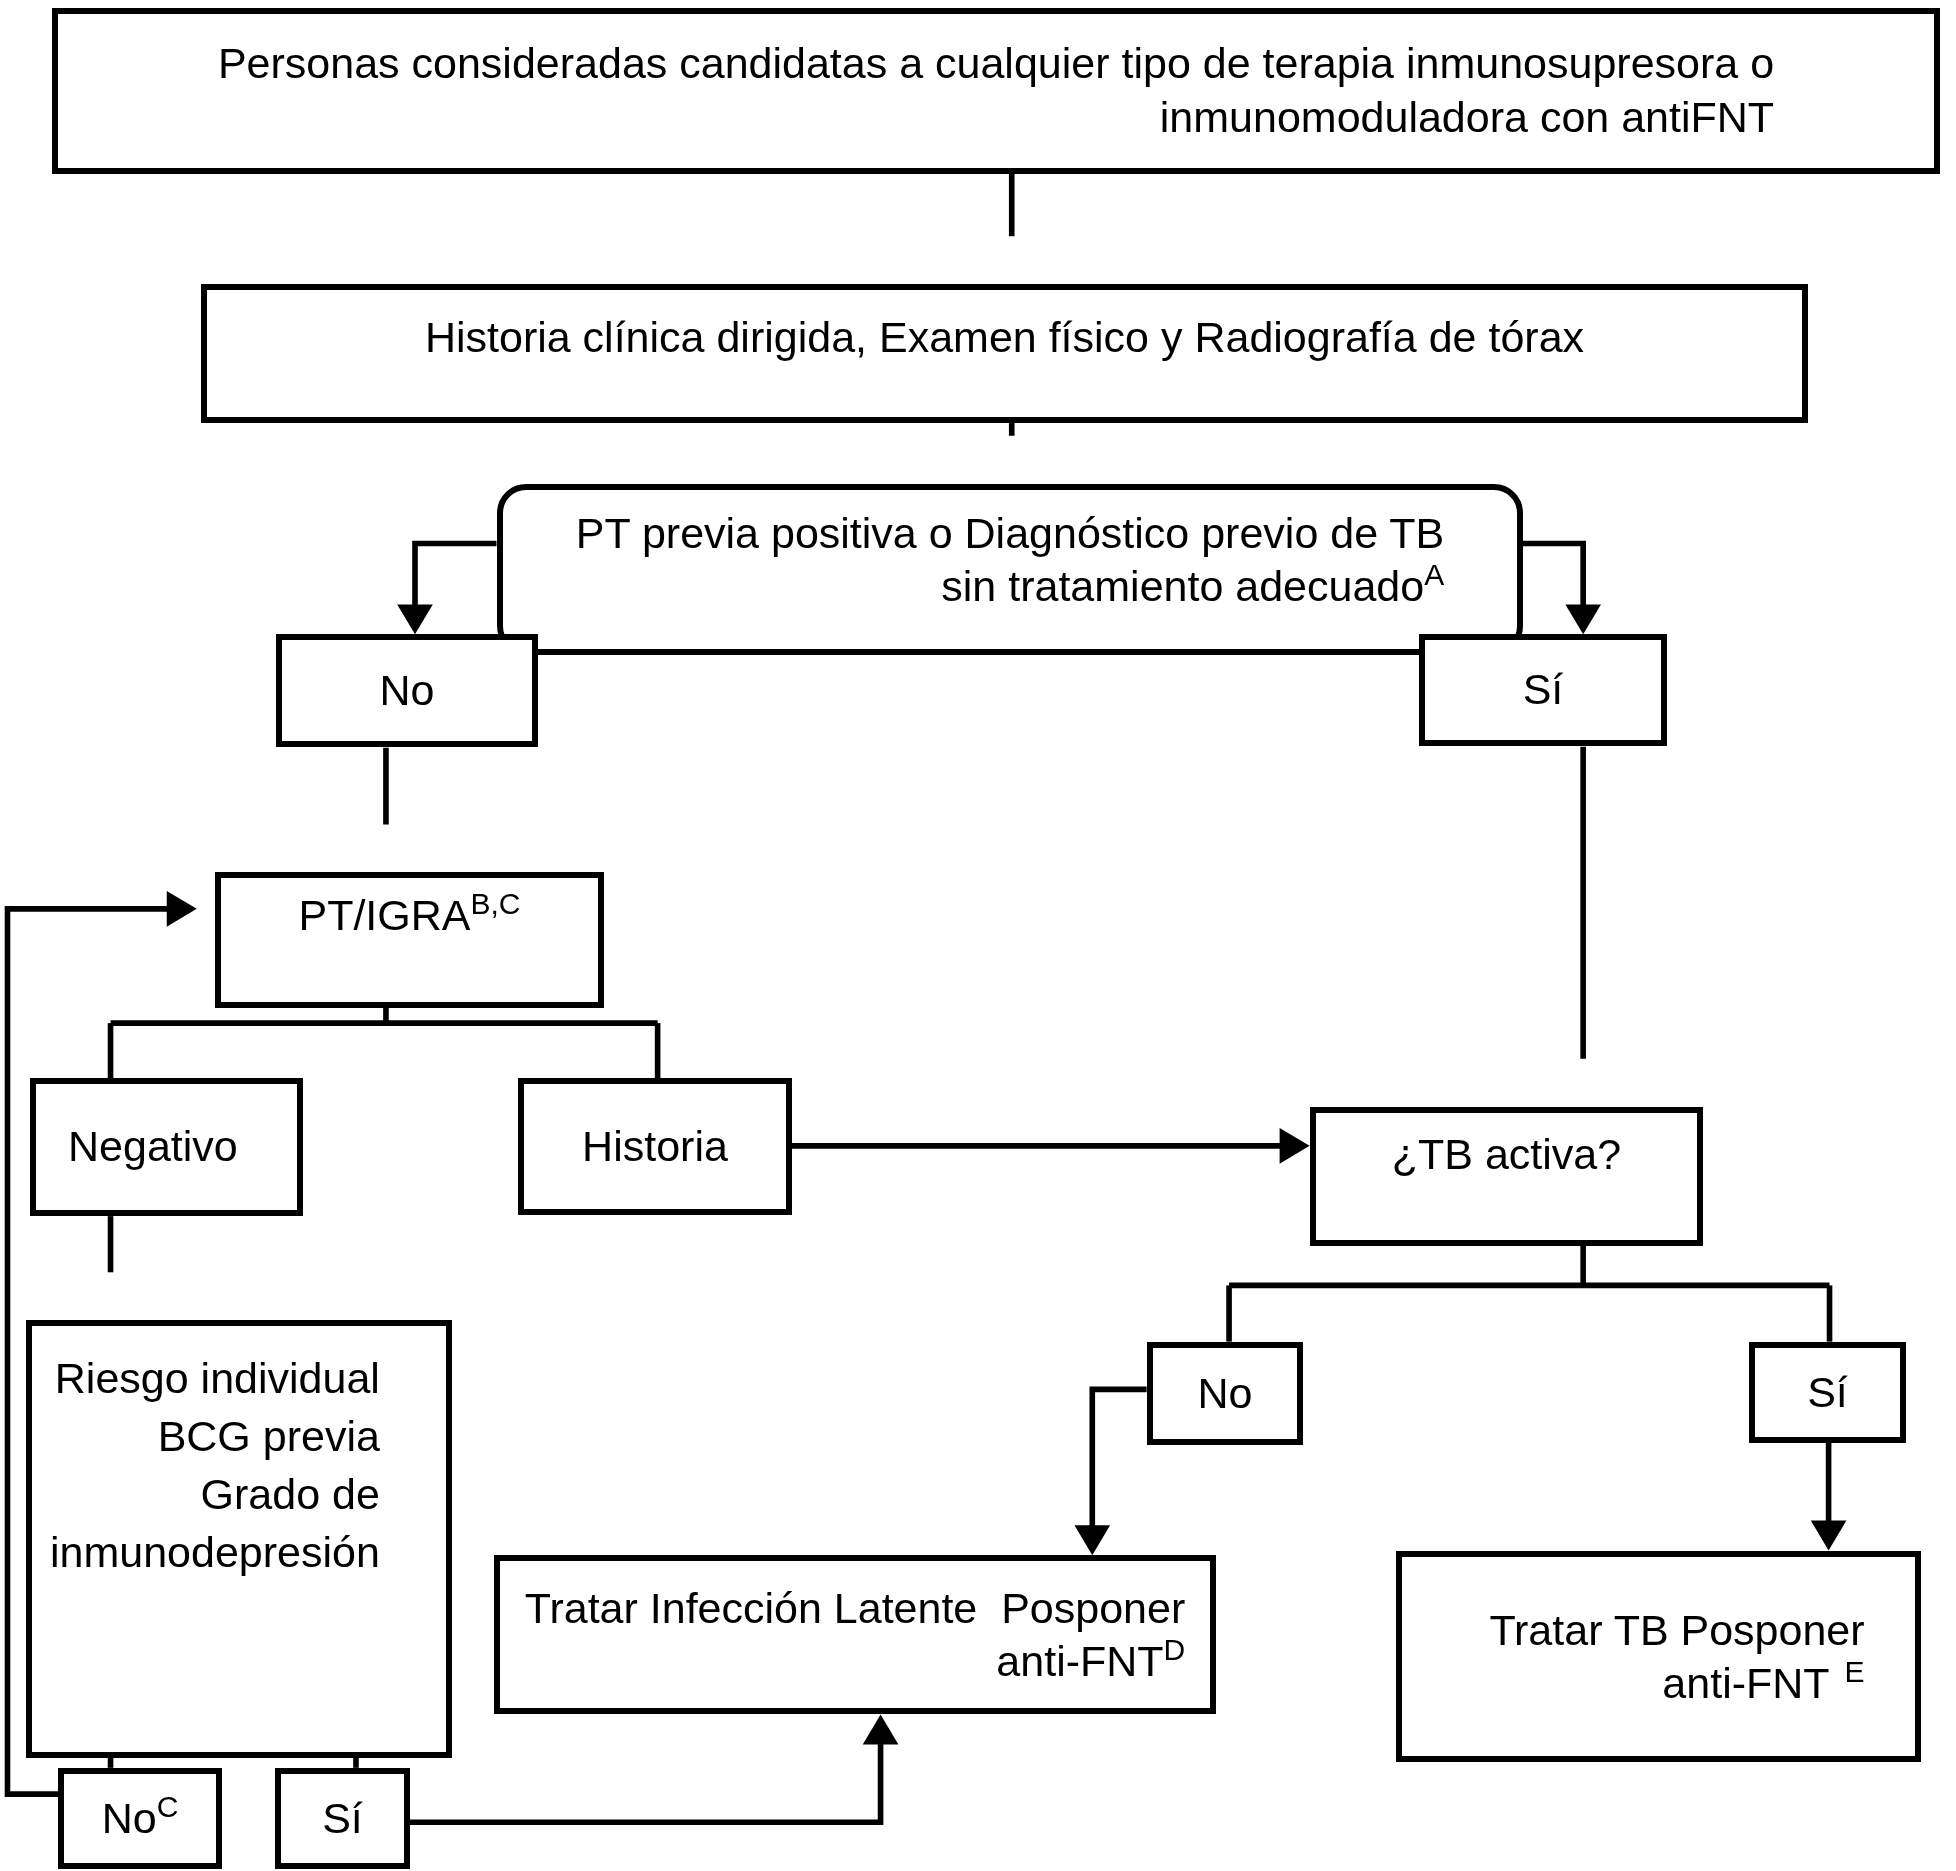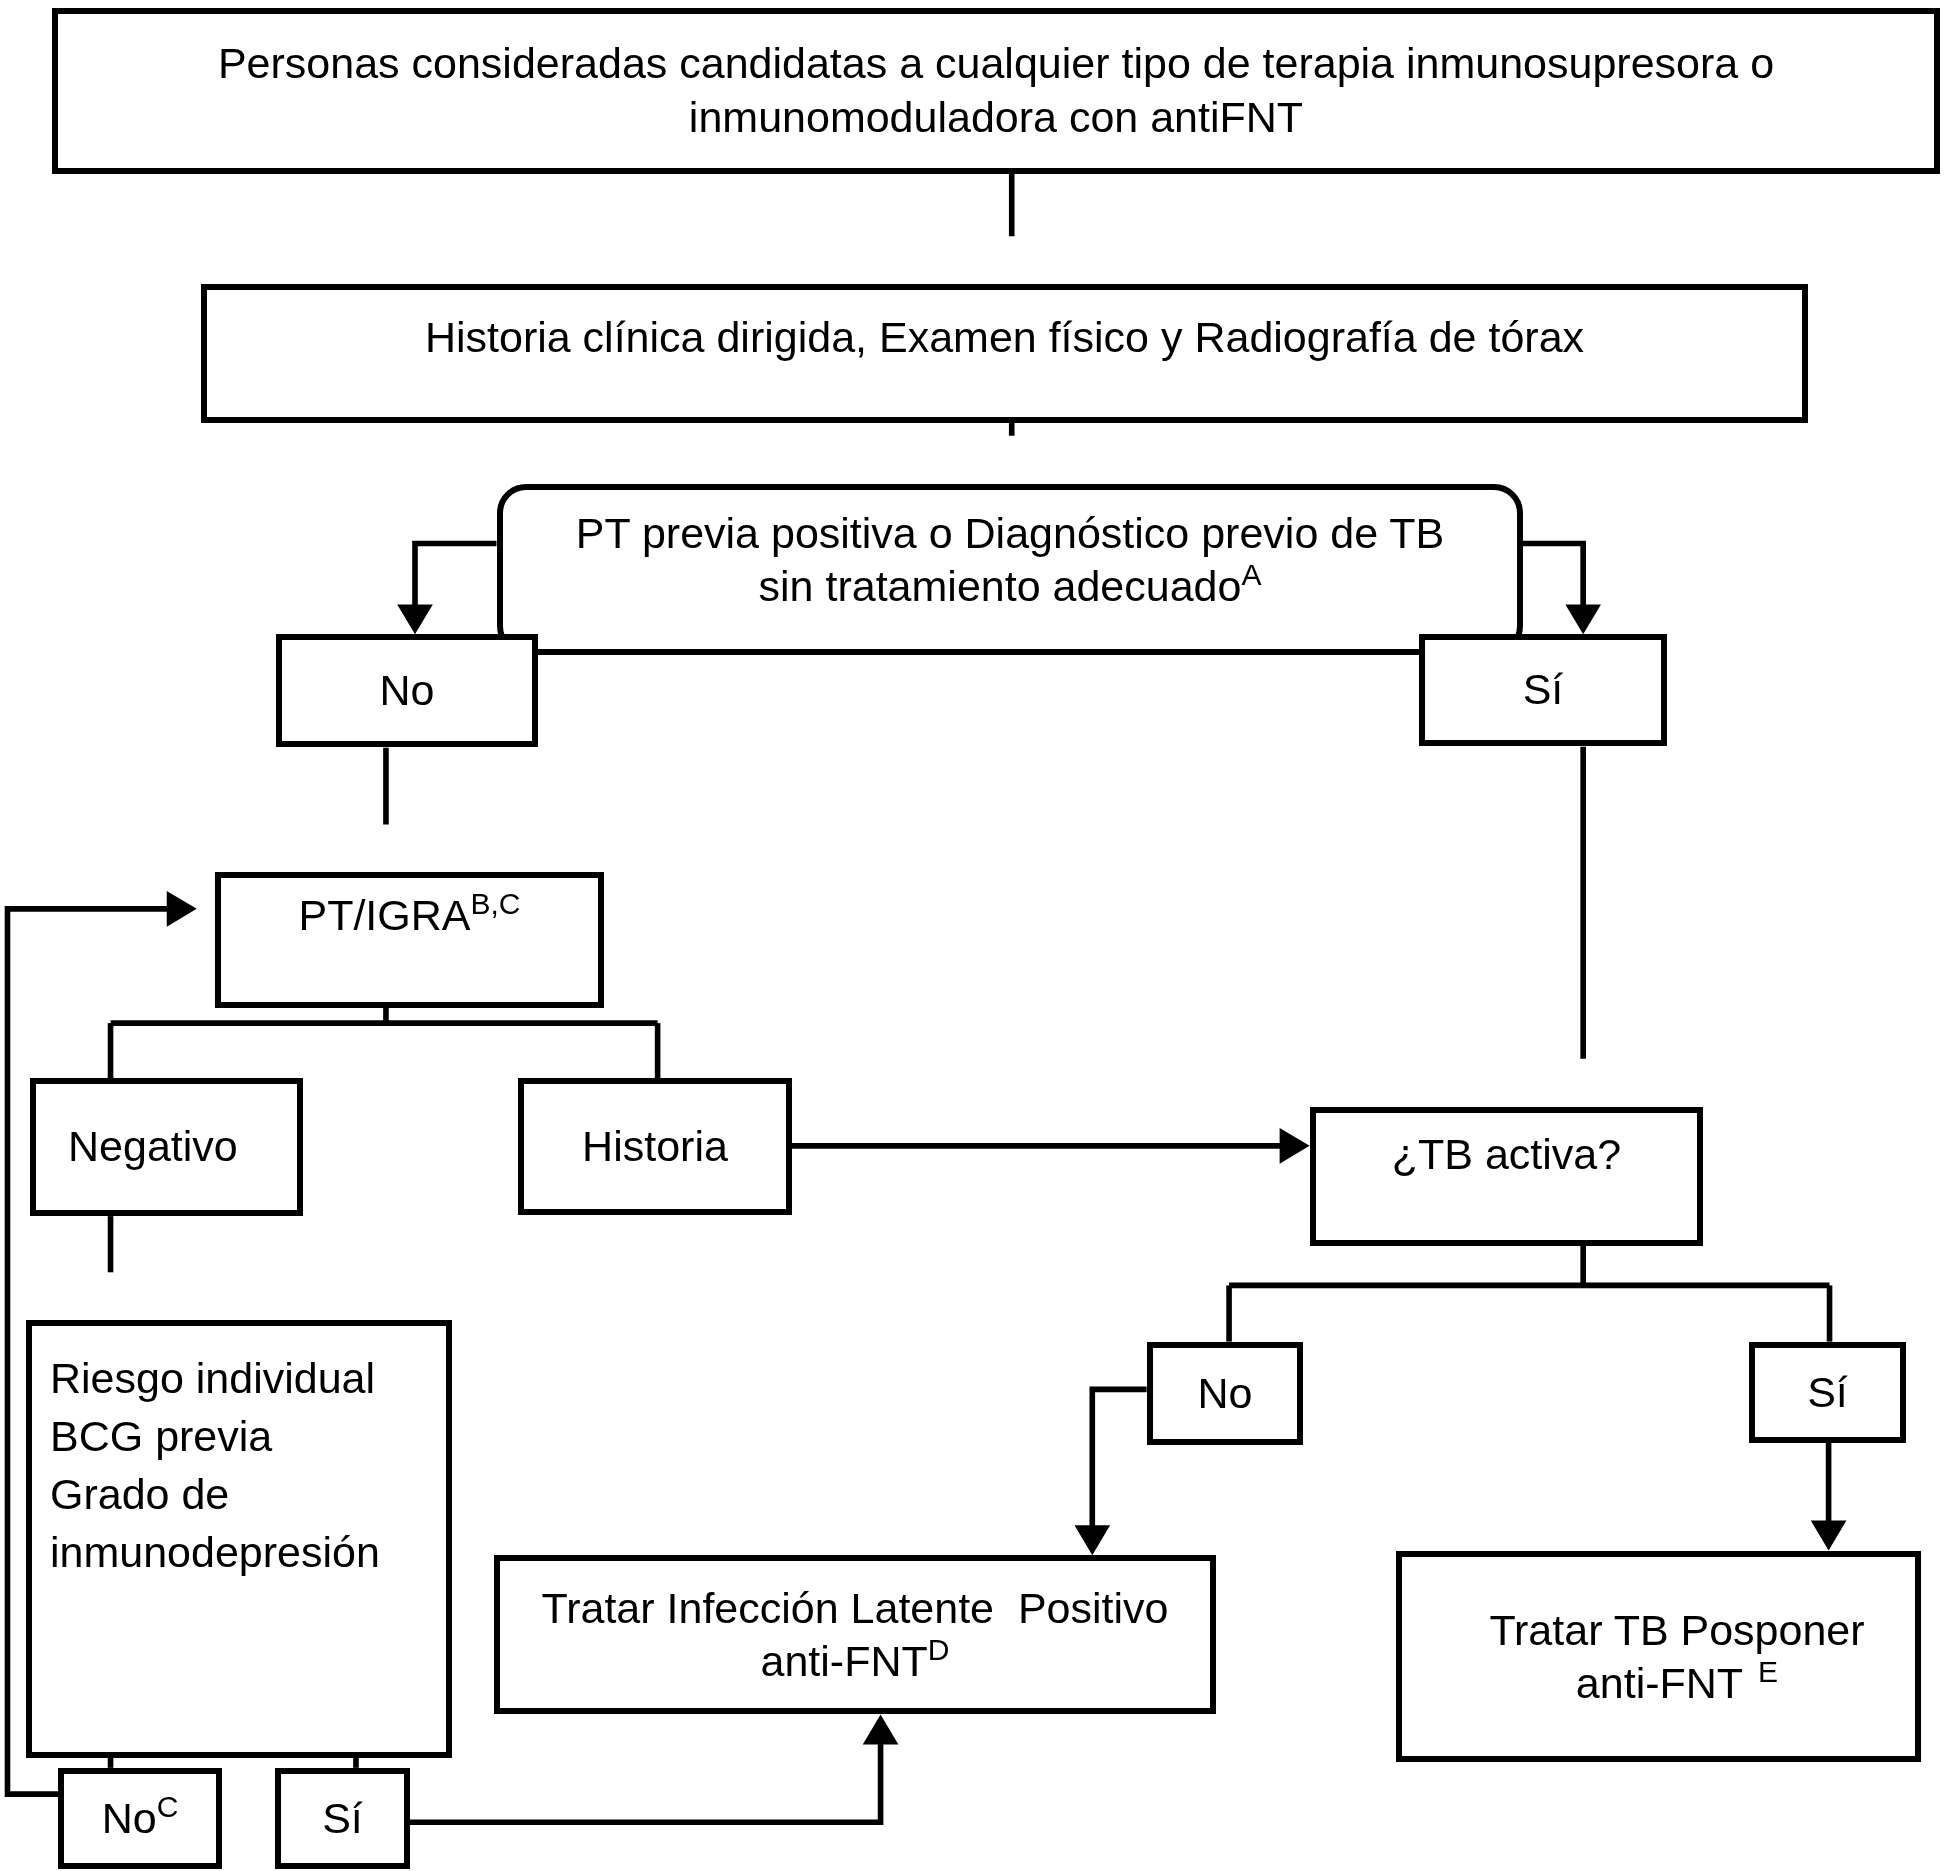--- a/index.html
+++ b/index.html
@@ -9,21 +9,21 @@
     font-family:"Liberation Sans", sans-serif; color:var(--ink);
   }
   #wires { position:absolute; left:0; top:0; width:1956px; height:1872px; color:var(--line); }
   .node {
     position:absolute; box-sizing:border-box; background:var(--bg);
     border:6.6px solid var(--line); display:flex; align-items:center; justify-content:center;
     font-size:43px; line-height:1.24; text-align:center; font-weight:400;
   }
   .v-top   { align-items:flex-start;margin-top:48px; }
   .h-left  { justify-content:flex-start; text-align:left; }
-  .lines .line { display:block; white-space:pre; }
+  .lines .line { display:block; white-space:pre;text-align:right; }
   .multiline { line-height:53px; }
   sup {
     font-size:30px; line-height:0; position:relative; top:-16px; vertical-align:baseline;
   }
   .sp-gap { margin-left:15px; }
   .riesgo-text { line-height:58px; }
 </style>
 </head>
 <body>
 
@@ -125,21 +125,21 @@
   <div class="node" style="left:1147px; top:1342px; width:156px; height:103px;">
     <span>No</span>
   </div>
 
   <div class="node" style="left:1749px; top:1342px; width:157px; height:101px;">
     <span>Sí</span>
   </div>
 
   <div class="node lines multiline" style="left:494px; top:1555px; width:722px; height:159px;">
     <span>
-      <span class="line">Tratar Infección Latente  Positivo</span>
+      <span class="line">Tratar Infección Latente  Posponer</span>
       <span class="line"><span>anti-FNT</span><sup>D</sup></span>
     </span>
   </div>
 
   <div class="node lines multiline" style="left:1396px; top:1551px; width:525px; height:211px;padding-left:37px;">
     <span>
       <span class="line">Tratar TB Posponer</span>
       <span class="line"><span>anti-FNT</span><sup class="sp-gap">E</sup></span>
     </span>
   </div>

